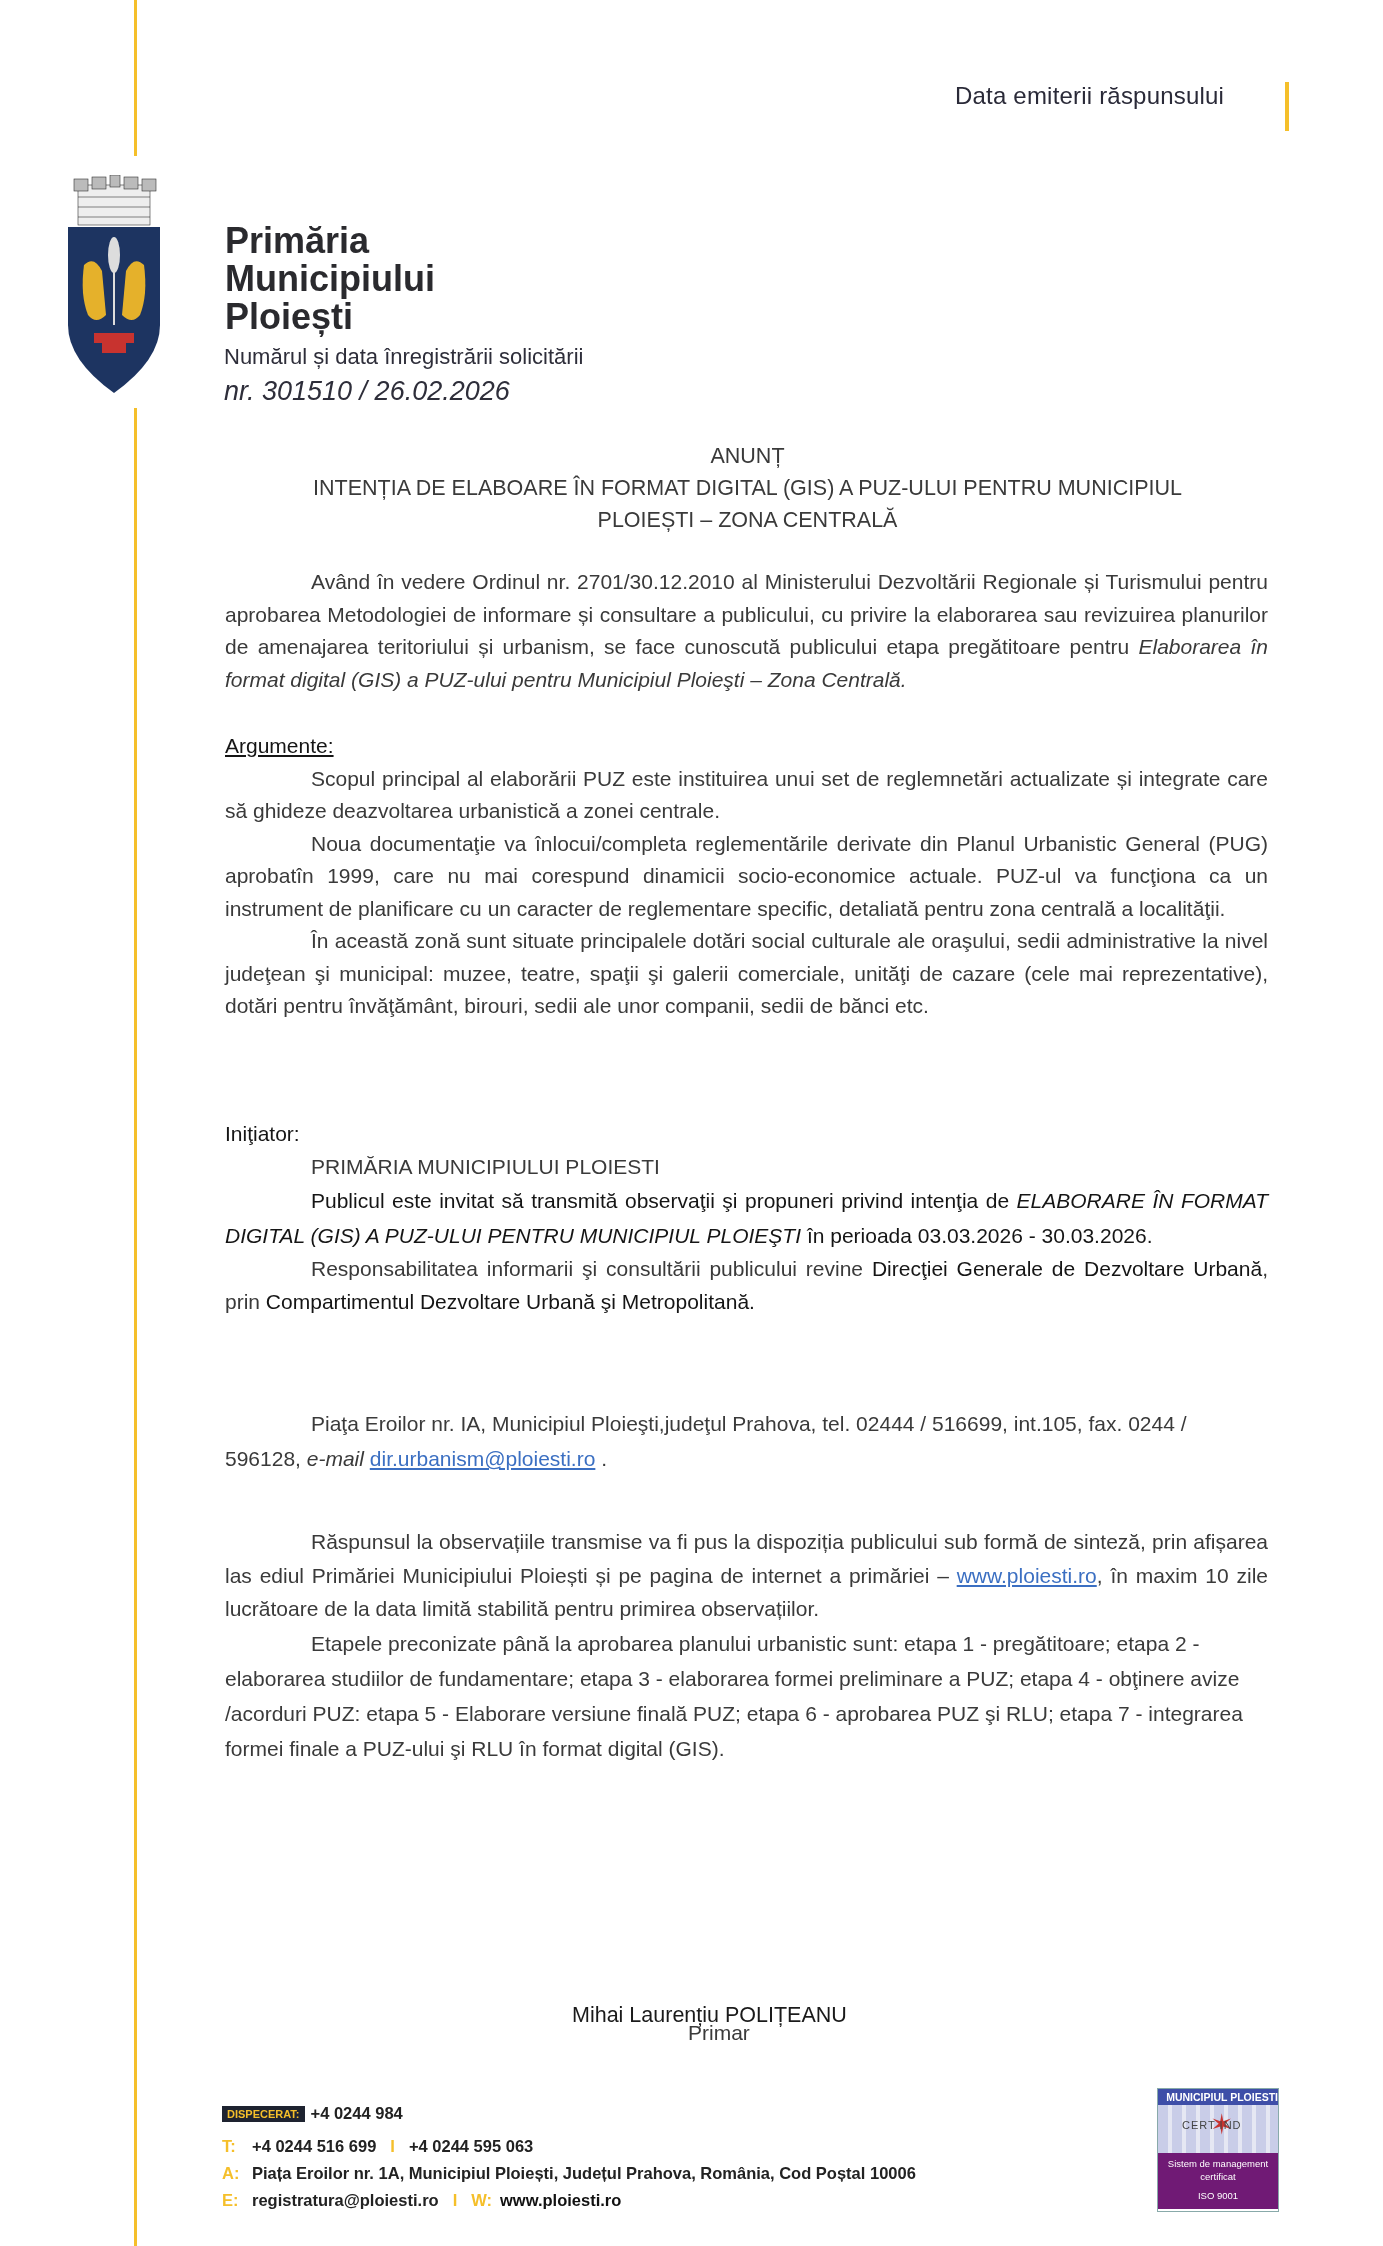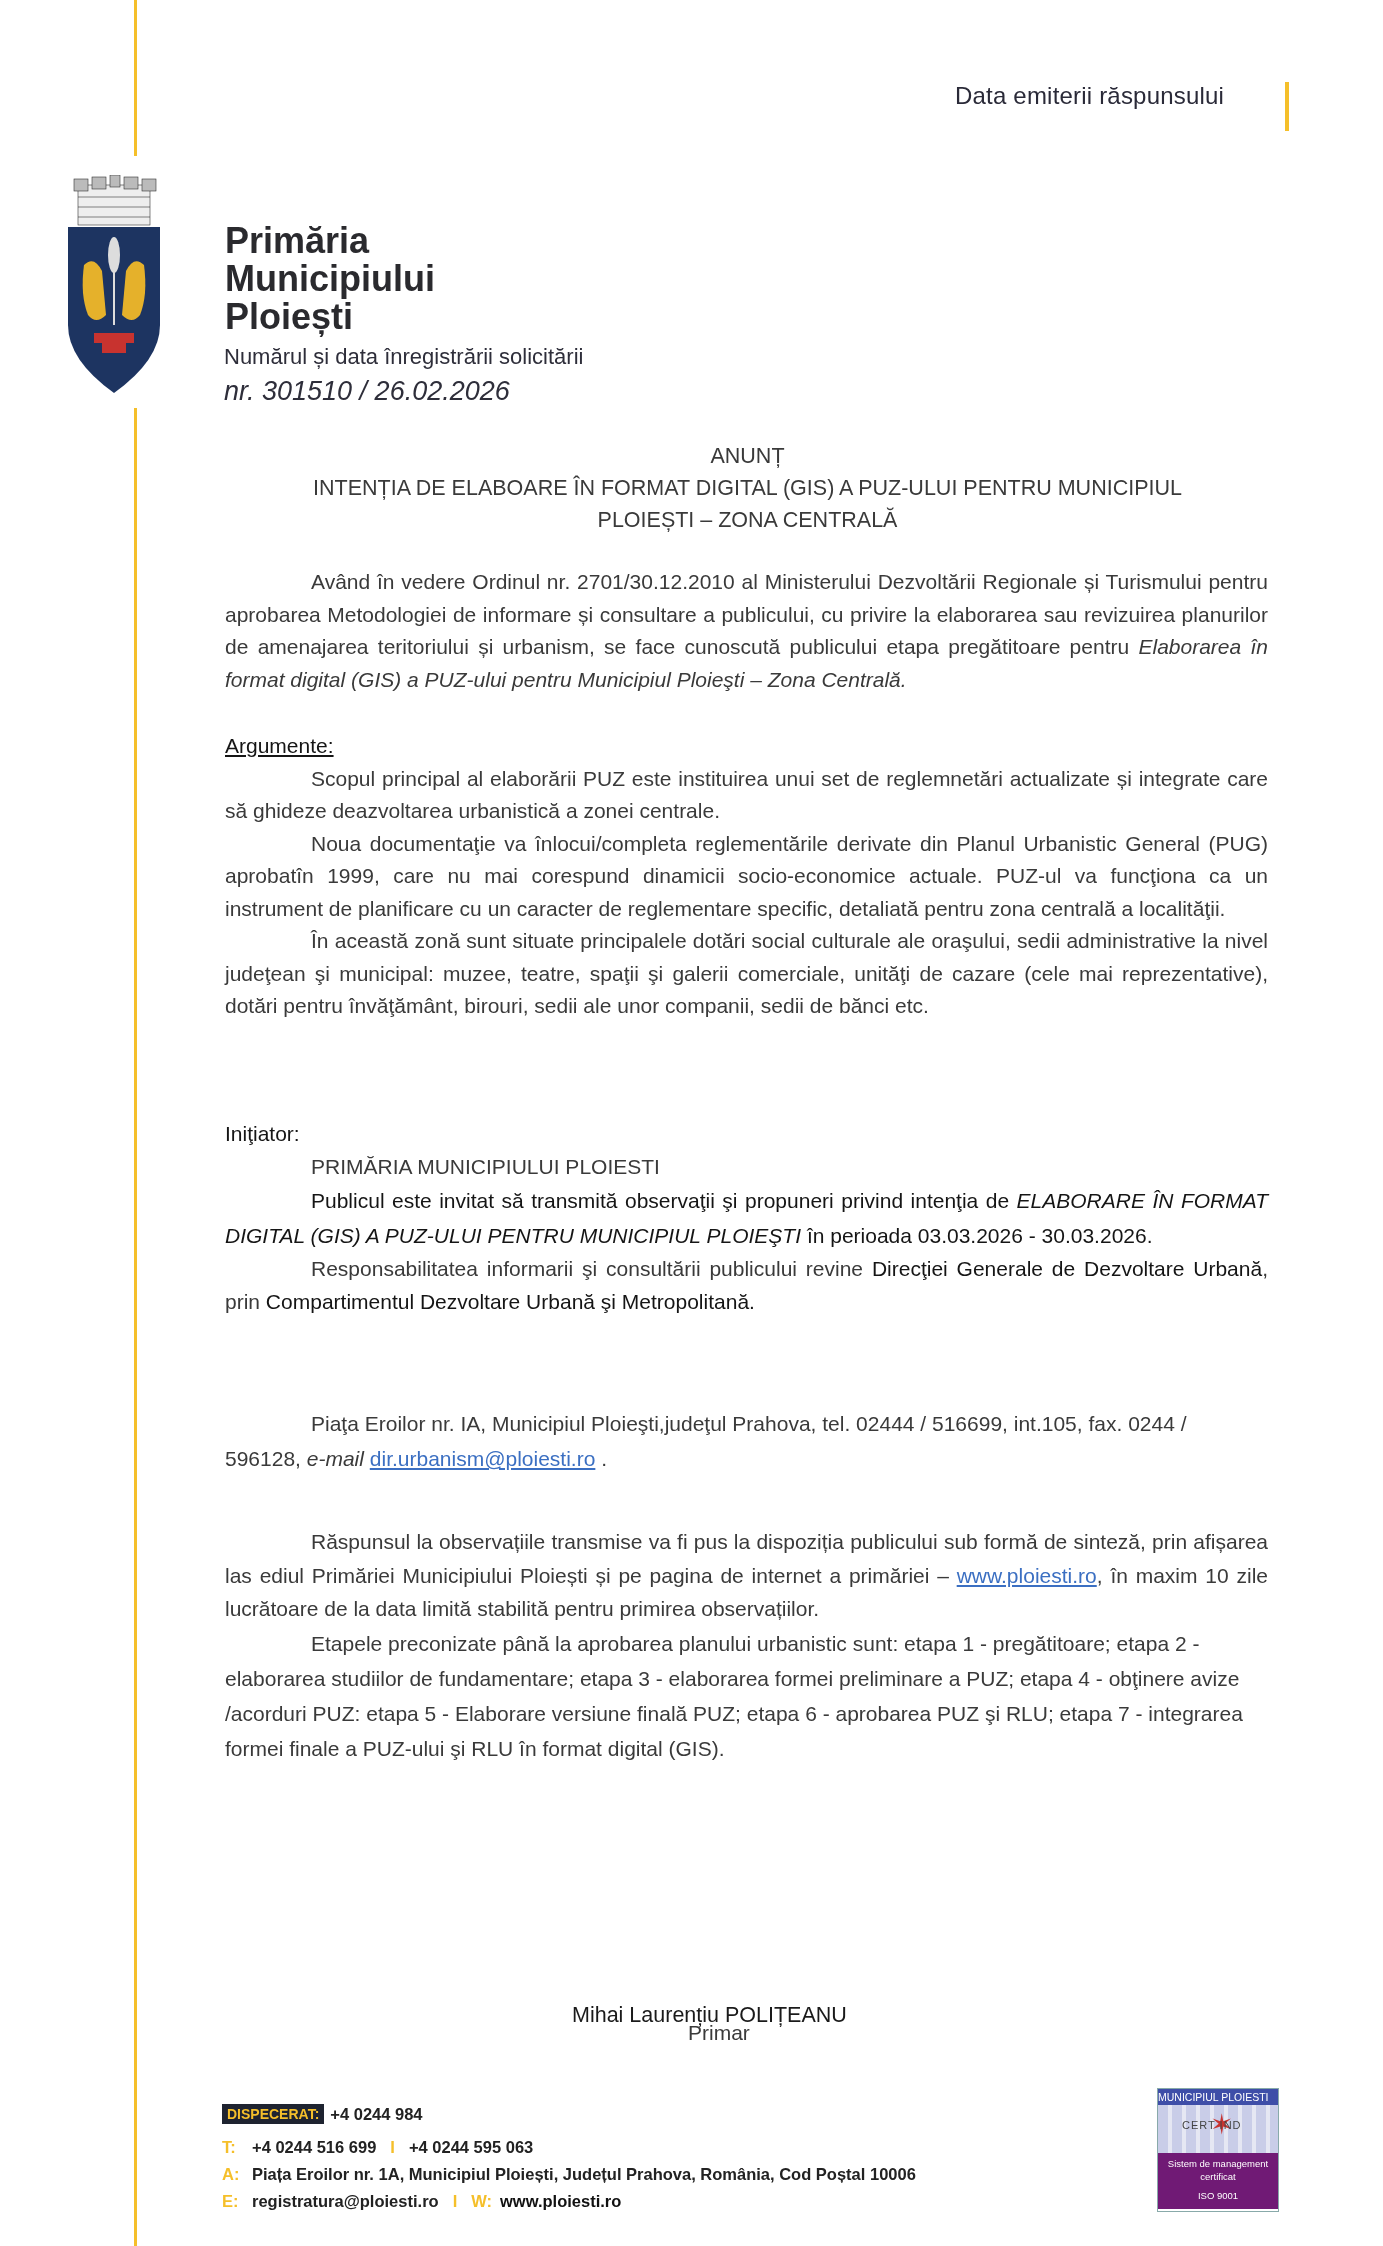--- a/index.html
+++ b/index.html
@@ -28,30 +28,30 @@
   .em { font-style: italic; }
   .u { text-decoration: underline; }
   a.link { color: #3b6fc2; text-decoration: underline; }
   .heading { color: #151515; }
 
   .sign-name { position: absolute; left: 572px; top: 1963px; font-size: 21.5px; color: #1a1a1a; margin-top: 40px; }
   .sign-role { position: absolute; left: 688px; top: 2021px; font-size: 21px; color: #3a3a3a; }
 
   .footer { position: absolute; left: 222px; top: 2104px; font-family: "Liberation Sans", sans-serif; font-size: 16.5px; color: #222; }
   .disp { display: flex; align-items: center; gap: 6px; }
-  .disp-label { background: #1e2330; color: #f5bf2a; font-weight: bold; padding: 2px 5px; font-size: 14px; }
+  .disp-label { background: #1e2330; color: #f5bf2a; font-weight: bold; padding: 2px 5px; font-size: 11px; }
   .disp-num { font-weight: bold; }
   .frow { margin-top: 8px; display: flex; gap: 8px; font-weight: bold; }
   .frow .k { color: #f5bf2a; width: 22px; }
   .frow .sep { color: #f5bf2a; padding: 0 6px; }
   .frow .v { color: #222; }
   .frow .w { color: #111; font-weight: bold; }
 
   .cert { position: absolute; left: 1157px; top: 2088px; width: 120px; height: 122px; border: 1px solid #8aa; background: #fff; }
-  .cert-top { background: #3e4ea8; color: #fff; font-size: 10.5px; font-weight: normal; text-align: left; padding: 2px 0; }
+  .cert-top { background: #3e4ea8; color: #fff; font-size: 10.5px; font-weight: bold; text-align: right; padding: 2px 0; }
   .cert-mid { height: 48px; background: repeating-linear-gradient(90deg, #c9cde8 0 10px, #e5e7f3 10px 14px); position: relative; }
   .cert-logo { position: absolute; left: 24px; top: 14px; font-size: 11px; color: #444; letter-spacing: 1px; }
   .cert-star { position: absolute; left: 52px; top: 6px; font-size: 28px; color: #c8332f; line-height: 1; }
   .cert-bot { background: #701a75; color: #fff; font-size: 9.5px; text-align: center; padding: 4px 2px; line-height: 13px; height: 48px; }
 </style>
 </head>
 <body>
 
 <div class="vline-top"></div>
 <div class="vline-main"></div>

